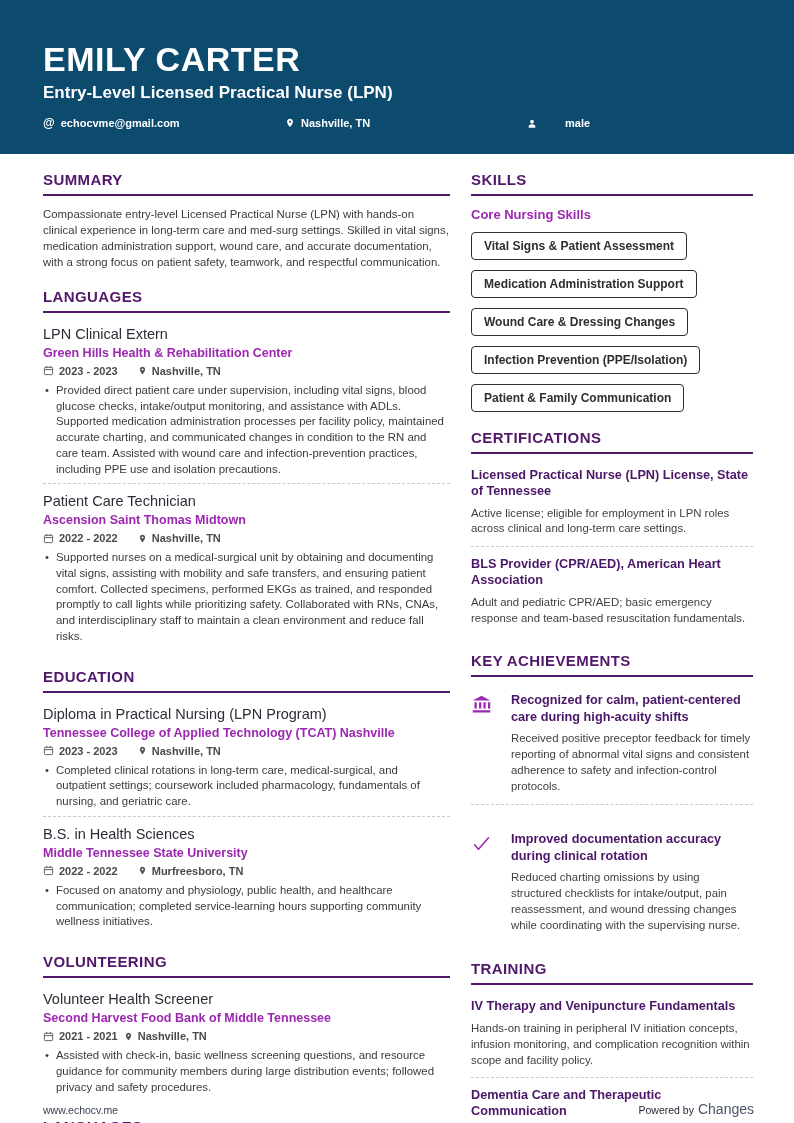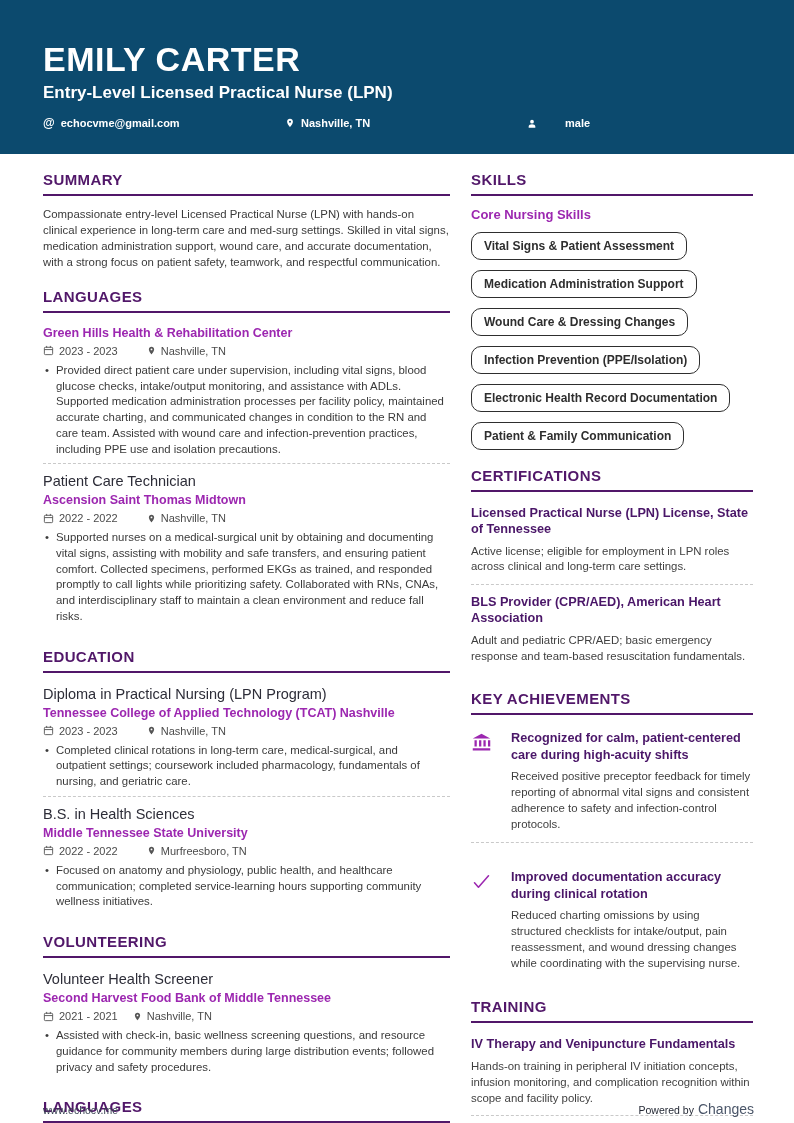--- a/index.html
+++ b/index.html
@@ -24,34 +24,34 @@
 
   .section { margin-bottom:17px; }
   .sec-head { font-size:15px; font-weight:800; letter-spacing:.4px; color:#511769;
               border-bottom:2.5px solid #511769; padding-bottom:6px; margin-bottom:11px; }
 
   
   .entry { padding:2px 0 6px 0; }
   .entry + .entry { border-top:1px dashed #c9c9c9; padding-top:9px; }
   .entry-role { font-size:14.5px; font-weight:500; color:#2d2d38; margin-bottom:4px; }
   .entry-company { font-size:12.5px; font-weight:700; color:#9C27B0; margin-bottom:5px; }
-  .entry-meta { display:flex; align-items:center; gap:15px; font-size:11px; color:#4b4b4b; margin-bottom:6px; }
+  .entry-meta { display:flex; align-items:center; gap:6px; font-size:11px; color:#4b4b4b; margin-bottom:6px;font-weight:bold; }
   .entry-meta .meta-loc { margin-left:14px; }
   .meta-pair { display:flex; align-items:center; gap:5px; }
   .entry-meta svg { color:#555; }
   .bullets { list-style:none; }
   .bullets li { position:relative; padding-left:13px; font-size:11.4px; line-height:1.38; color:#3a3a3a; }
   .bullets li::before { content:"•"; position:absolute; left:2px; top:0; color:#3a3a3a; }
 
   
   .summary-text { font-size:11.4px; line-height:1.4; color:#3a3a3a; }
 
   
   .skills-group { font-size:13px; font-weight:800; color:#9C27B0; margin:2px 0 10px 0; }
-  .chip { display:block; width:fit-content; border:1.5px solid #2e2e2e; border-radius:10px;
+  .chip { display:block; width:fit-content; border:1.5px solid #2e2e2e; border-radius:4px;
           padding:6px 12px; margin-bottom:10px; font-size:12px; font-weight:700; color:#2e2e2e; background:#fff; }
 
   
   .cert { padding:3px 0 9px 0; }
   .cert + .cert { border-top:1px dashed #c9c9c9; padding-top:10px; }
   .cert-name { font-size:12.7px; font-weight:800; color:#4a1668; line-height:1.25; margin-bottom:6px; }
   .cert-desc { font-size:11.4px; line-height:1.38; color:#3f3f3f; }
 
   
   .ach { display:flex; padding:4px 0 10px 0; }
@@ -102,20 +102,21 @@
 
       <div class="section">
         <div class="sec-head">SUMMARY</div>
         <p class="summary-text">Compassionate entry-level Licensed Practical Nurse (LPN) with hands-on clinical experience in long-term care and med-surg settings. Skilled in vital signs, medication administration support, wound care, and accurate documentation, with a strong focus on patient safety, teamwork, and respectful communication.</p>
       </div>
 
       <div class="section">
         <div class="sec-head">LANGUAGES</div>
 
         <div class="entry">
+          <div class="entry-role">LPN Clinical Extern</div>
           <div class="entry-company">Green Hills Health &amp; Rehabilitation Center</div>
           <div class="entry-meta">
             <span class="meta-pair">
               <svg width="11" height="11" viewBox="0 0 24 24" fill="none" stroke="currentColor" stroke-width="2">
                   <rect x="3" y="5" width="18" height="16" rx="2"></rect>
                   <line x1="3" y1="10" x2="21" y2="10"></line>
                   <line x1="8" y1="2" x2="8" y2="6"></line>
                   <line x1="16" y1="2" x2="16" y2="6"></line>
                 </svg>
               <span>2023 - 2023</span>
@@ -250,21 +251,20 @@
     <div class="col-right">
 
       <div class="section">
         <div class="sec-head">SKILLS</div>
         <div class="skills-group">Core Nursing Skills</div>
         <div>
           <span class="chip">Vital Signs &amp; Patient Assessment</span>
           <span class="chip">Medication Administration Support</span>
           <span class="chip">Wound Care &amp; Dressing Changes</span>
           <span class="chip">Infection Prevention (PPE/Isolation)</span>
-          <span class="chip">Electronic Health Record Documentation</span>
           <span class="chip">Patient &amp; Family Communication</span>
         </div>
       </div>
 
       <div class="section">
         <div class="sec-head">CERTIFICATIONS</div>
         <div class="cert">
           <div class="cert-name">Licensed Practical Nurse (LPN) License, State of Tennessee</div>
           <div class="cert-desc">Active license; eligible for employment in LPN roles across clinical and long-term care settings.</div>
         </div>

